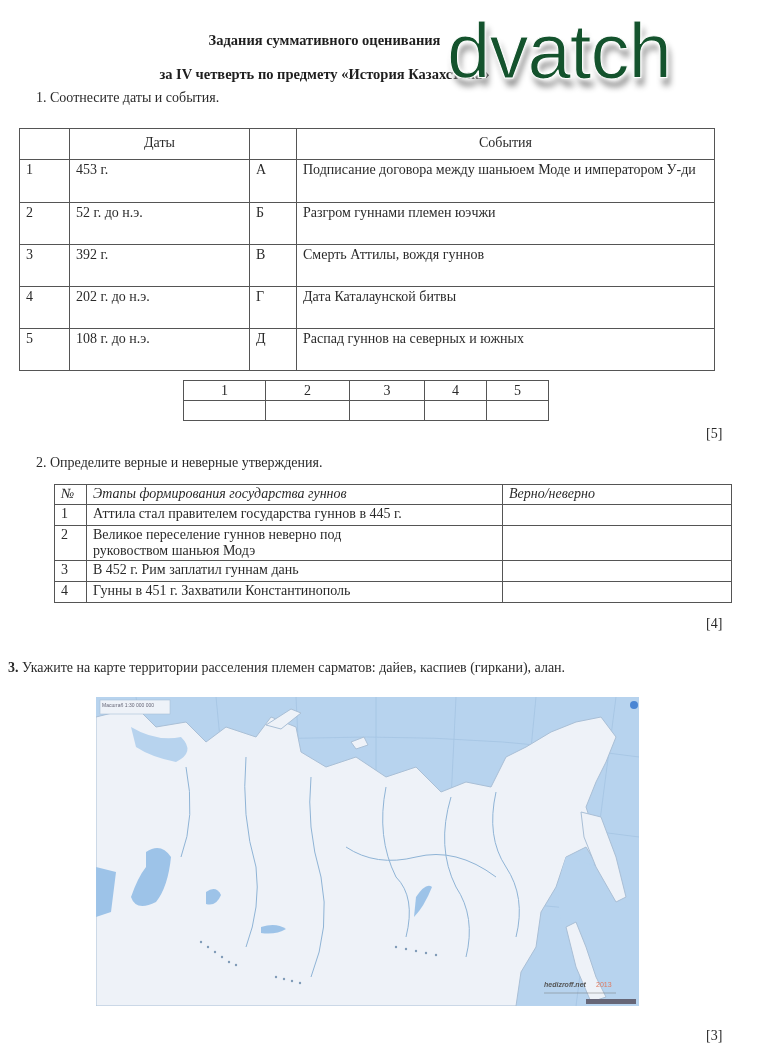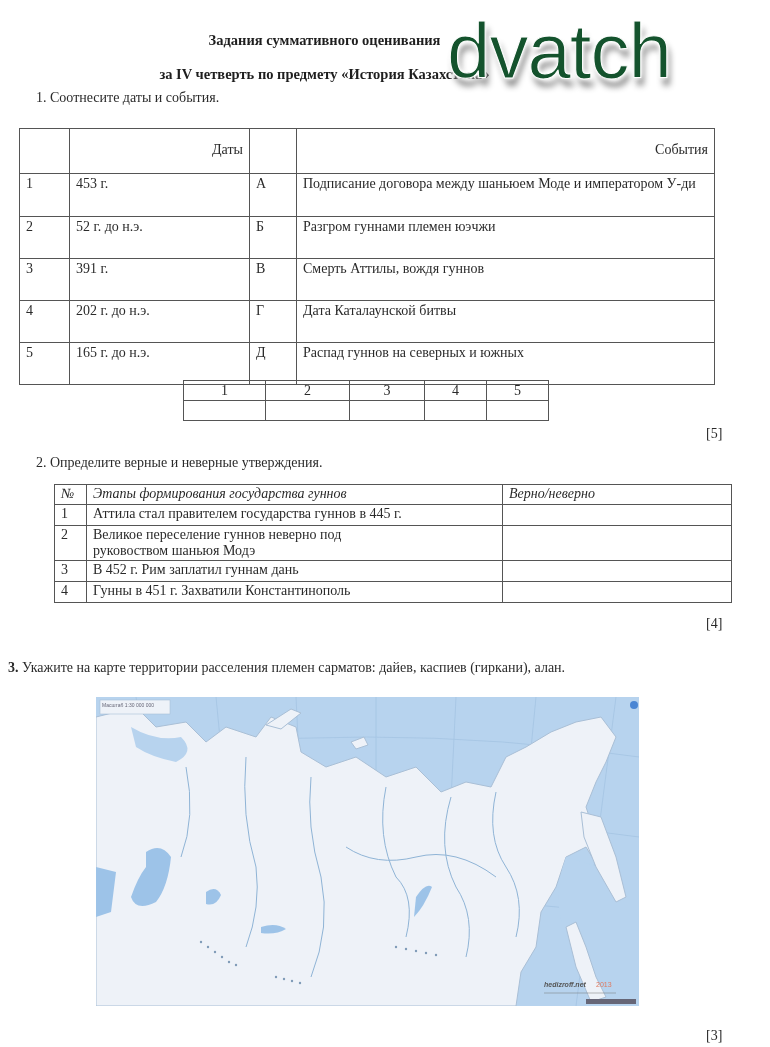--- a/index.html
+++ b/index.html
@@ -24,21 +24,21 @@
     table { border-collapse: collapse; }
     td, th {
       border: 1px solid #555;
       font-size: 14px; font-weight: normal;
       vertical-align: top;
       padding: 2px 6px;
       color: #2a2a2a;
       text-align: left;
     }
     #t1 { left: 19px; top: 128px; width: 696px; }
-    #t1 th { text-align: right; padding: 13px 6px; height: 18px; }
+    #t1 th { text-align: center; padding: 6px 6px; height: 18px; }
     #t1 td { height: 37px; }
     #t1 tr.r1 td { height: 38px; }
     #t2 { left: 183px; top: 380px; width: 366px; }
     #t2 td { text-align: center; height: 17px; padding: 1px 4px; vertical-align: middle; }
     #t3 { left: 54px; top: 484px; width: 678px; }
     #t3 th { font-style: italic; padding: 1px 6px; height: 17px; }
     #t3 td { padding: 1px 6px; height: 18px; }
     .score { font-size: 14px; color: #2a2a2a; }
     
     #map {
@@ -88,33 +88,33 @@
     <td>Подписание договора между шаньюем Моде и императором У-ди</td>
   </tr>
   <tr>
     <td>2</td>
     <td>52 г. до н.э.</td>
     <td>Б</td>
     <td>Разгром гуннами племен юэчжи</td>
   </tr>
   <tr>
     <td>3</td>
-    <td>391 г.</td>
+    <td>392 г.</td>
     <td>В</td>
     <td>Смерть Аттилы, вождя гуннов</td>
   </tr>
   <tr>
     <td>4</td>
     <td>202 г. до н.э.</td>
     <td>Г</td>
     <td>Дата Каталаунской битвы</td>
   </tr>
   <tr>
     <td>5</td>
-    <td>165 г. до н.э.</td>
+    <td>108 г. до н.э.</td>
     <td>Д</td>
     <td>Распад гуннов на северных и южных</td>
   </tr>
 </tbody>
   </table>
 
 <table id="t2" class="abs">
   <colgroup>
     <col style="width:82px">
       <col style="width:84px">

